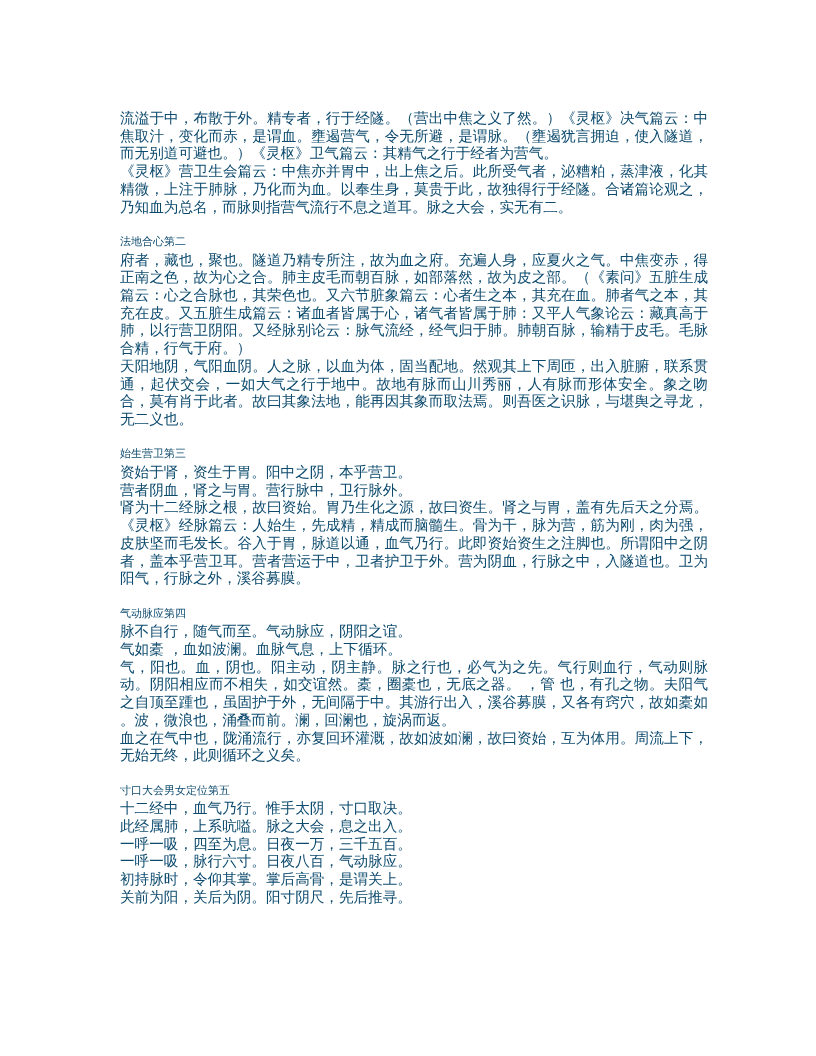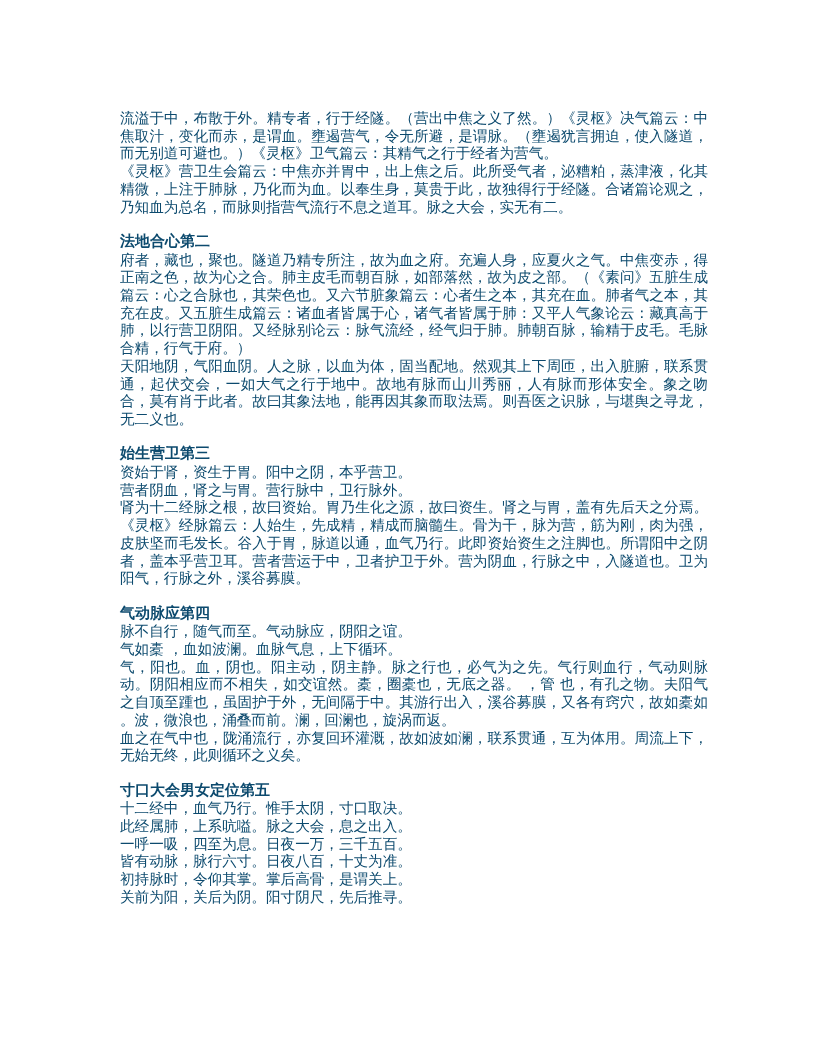--- a/index.html
+++ b/index.html
@@ -22,22 +22,22 @@
       font-size: 14.6px;
       line-height: 17.7px;
       color: #0c4a6e;
       margin-top: 14px;
     }
     .section {
       margin: 0 0 17.7px 0;
     }
     .section-title {
       margin: 0;
-      font-weight: bold;
-      font-size: 15px;
+      font-weight: normal;
+      font-size: 11px;
       line-height: 17.7px;
     }
     .para {
       margin: 0;
       text-align: justify;
       text-justify: inter-character;
       letter-spacing: 0px;
     }
   </style>
 </head>
@@ -61,26 +61,26 @@
     <p class="para">资始于肾，资生于胃。阳中之阴，本乎营卫。</p>
     <p class="para">营者阴血，肾之与胃。营行脉中，卫行脉外。</p>
     <p class="para">肾为十二经脉之根，故曰资始。胃乃生化之源，故曰资生。肾之与胃，盖有先后天之分焉。《灵枢》经脉篇云：人始生，先成精，精成而脑髓生。骨为干，脉为营，筋为刚，肉为强，皮肤坚而毛发长。谷入于胃，脉道以通，血气乃行。此即资始资生之注脚也。所谓阳中之阴者，盖本乎营卫耳。营者营运于中，卫者护卫于外。营为阴血，行脉之中，入隧道也。卫为阳气，行脉之外，溪谷募膜。</p>
   </div>
 
   <div class="section">
     <h2 class="section-title">气动脉应第四</h2>
     <p class="para">脉不自行，随气而至。气动脉应，阴阳之谊。</p>
     <p class="para">气如橐 ，血如波澜。血脉气息，上下循环。</p>
     <p class="para">气，阳也。血，阴也。阳主动，阴主静。脉之行也，必气为之先。气行则血行，气动则脉动。阴阳相应而不相失，如交谊然。橐，圈橐也，无底之器。 ，管 也，有孔之物。夫阳气之自顶至踵也，虽固护于外，无间隔于中。其游行出入，溪谷募膜，又各有窍穴，故如橐如 。波，微浪也，涌叠而前。澜，回澜也，旋涡而返。</p>
-    <p class="para">血之在气中也，陇涌流行，亦复回环灌溉，故如波如澜，联系贯通，互为体用。周流上下，无始无终，此则循环之义矣。</p>
+    <p class="para">血之在气中也，陇涌流行，亦复回环灌溉，故如波如澜，故曰资始，互为体用。周流上下，无始无终，此则循环之义矣。</p>
   </div>
 
   <div class="section">
     <h2 class="section-title">寸口大会男女定位第五</h2>
     <p class="para">十二经中，血气乃行。惟手太阴，寸口取决。</p>
     <p class="para">此经属肺，上系吭嗌。脉之大会，息之出入。</p>
     <p class="para">一呼一吸，四至为息。日夜一万，三千五百。</p>
-    <p class="para">皆有动脉，脉行六寸。日夜八百，十丈为准。</p>
+    <p class="para">一呼一吸，脉行六寸。日夜八百，气动脉应。</p>
     <p class="para">初持脉时，令仰其掌。掌后高骨，是谓关上。</p>
     <p class="para">关前为阳，关后为阴。阳寸阴尺，先后推寻。</p>
   </div>
 
 </div>
 
 </body></html>

